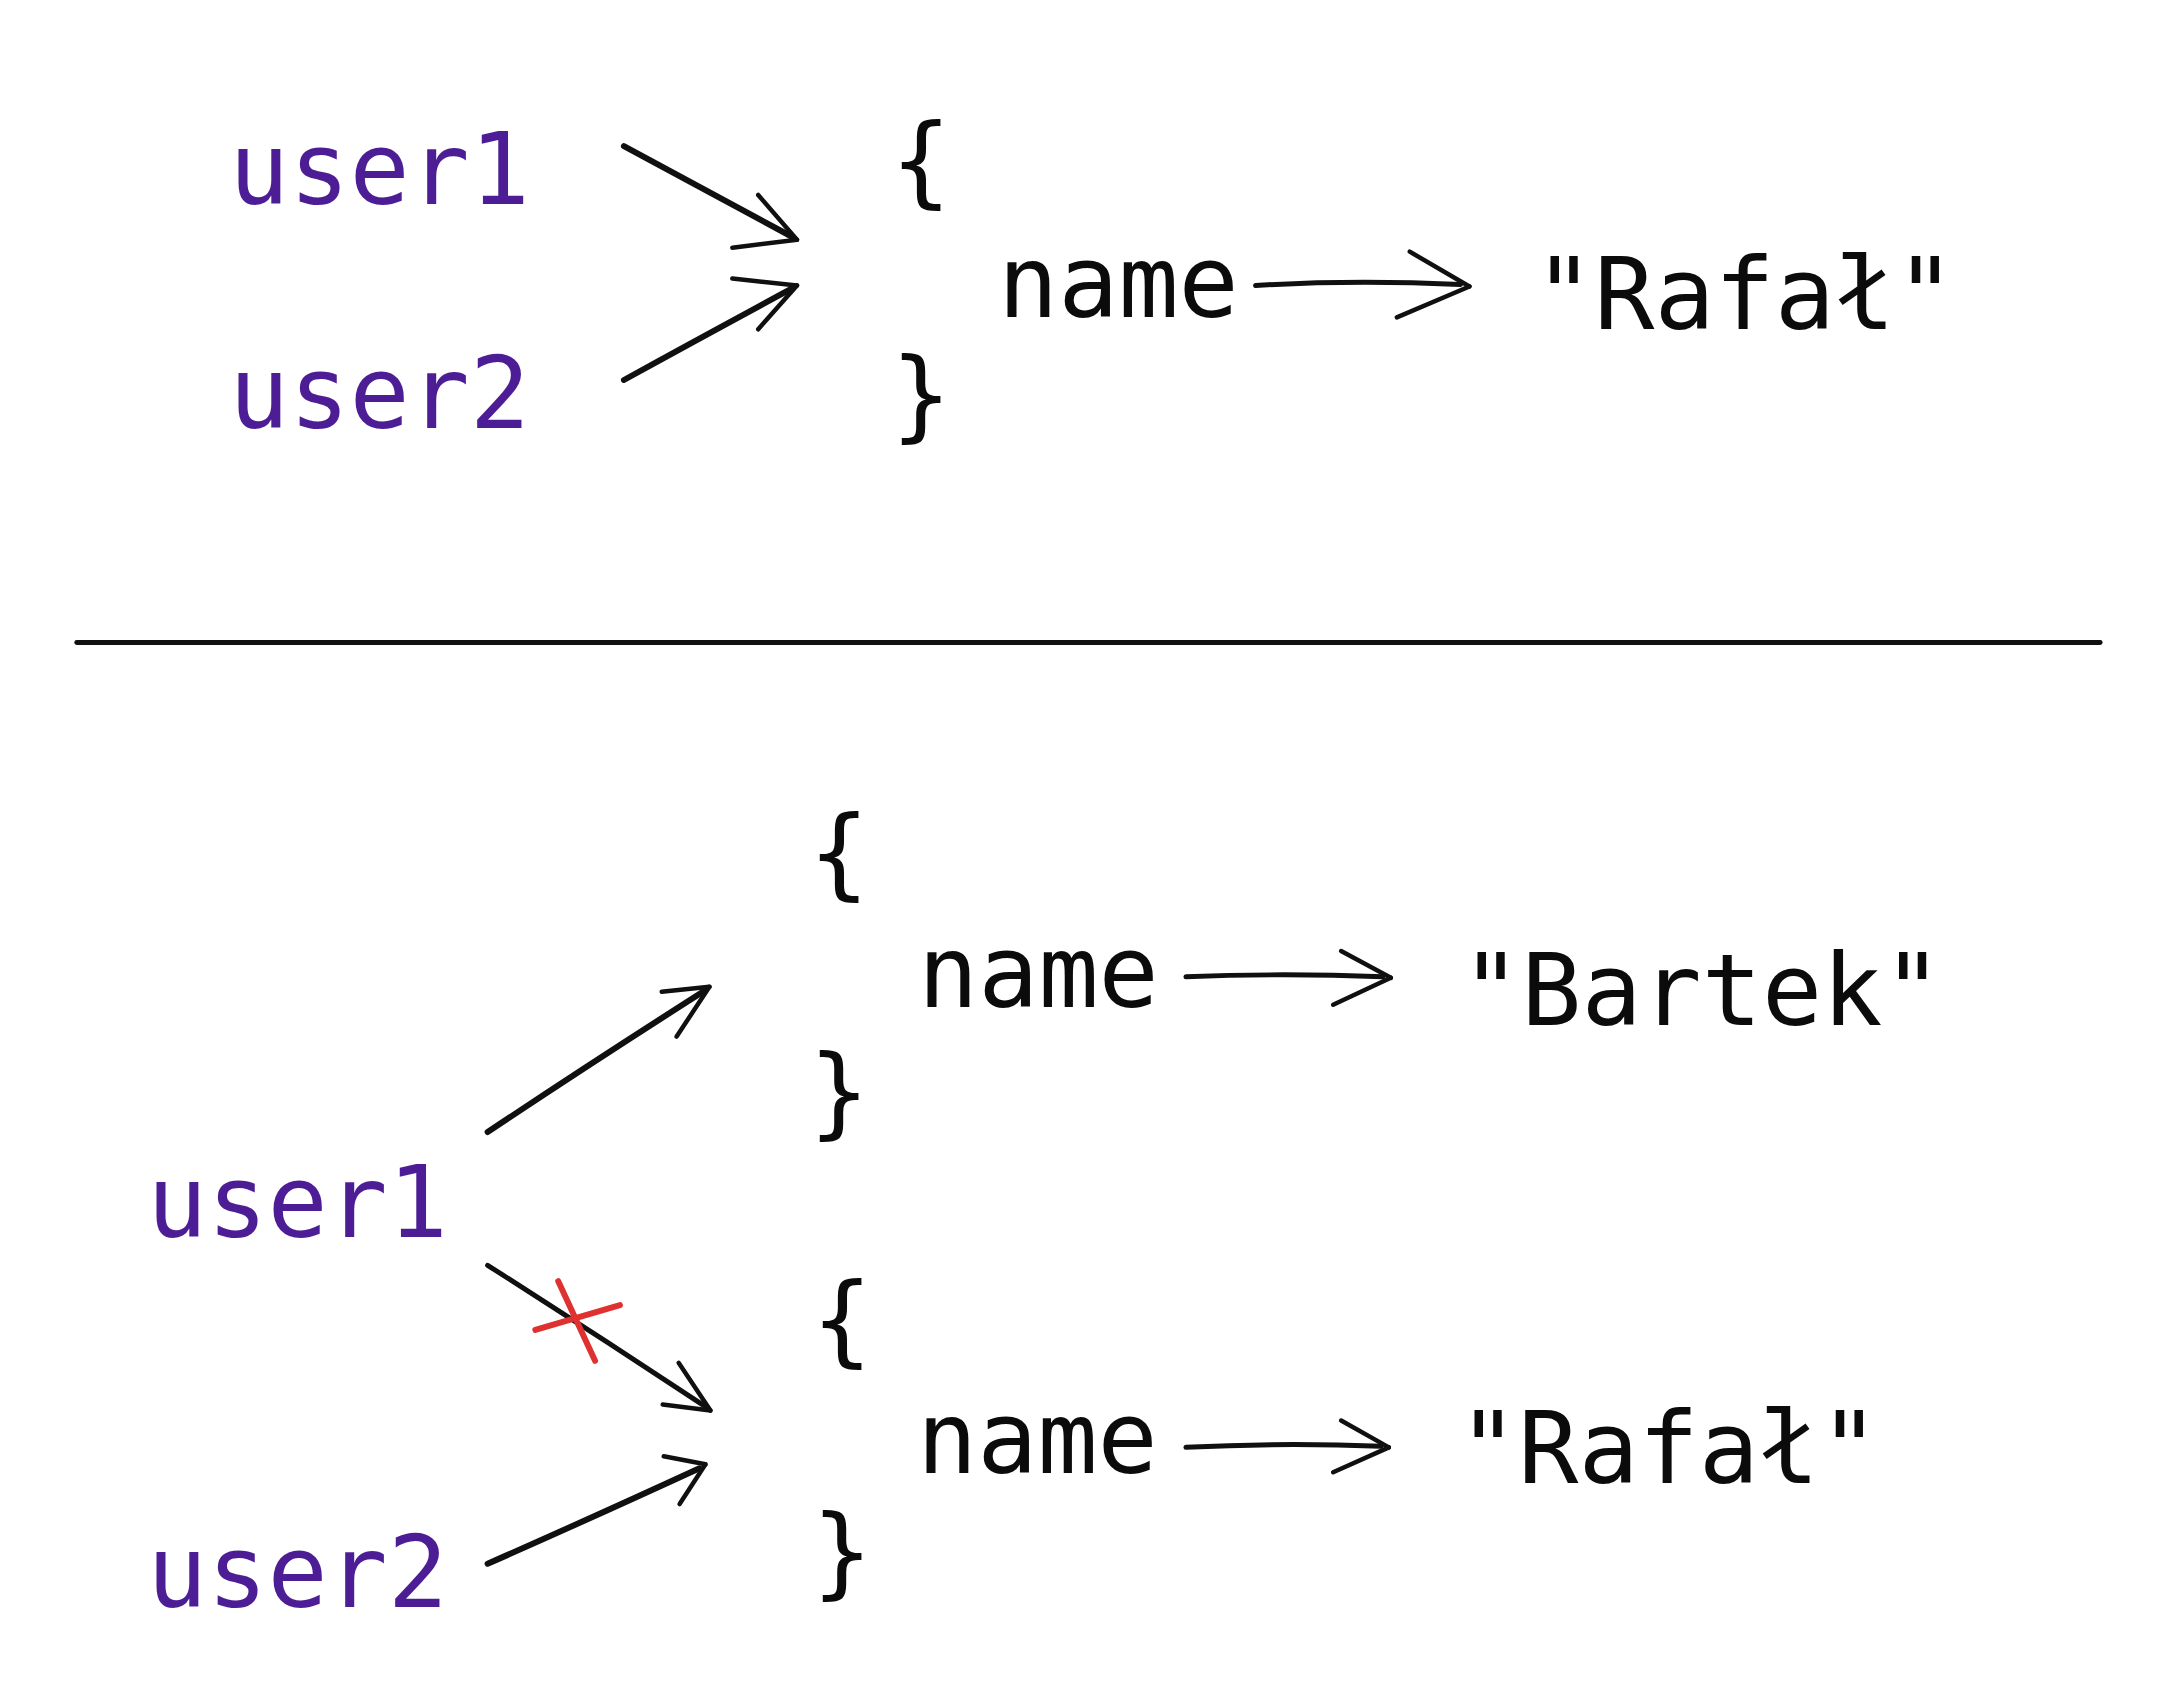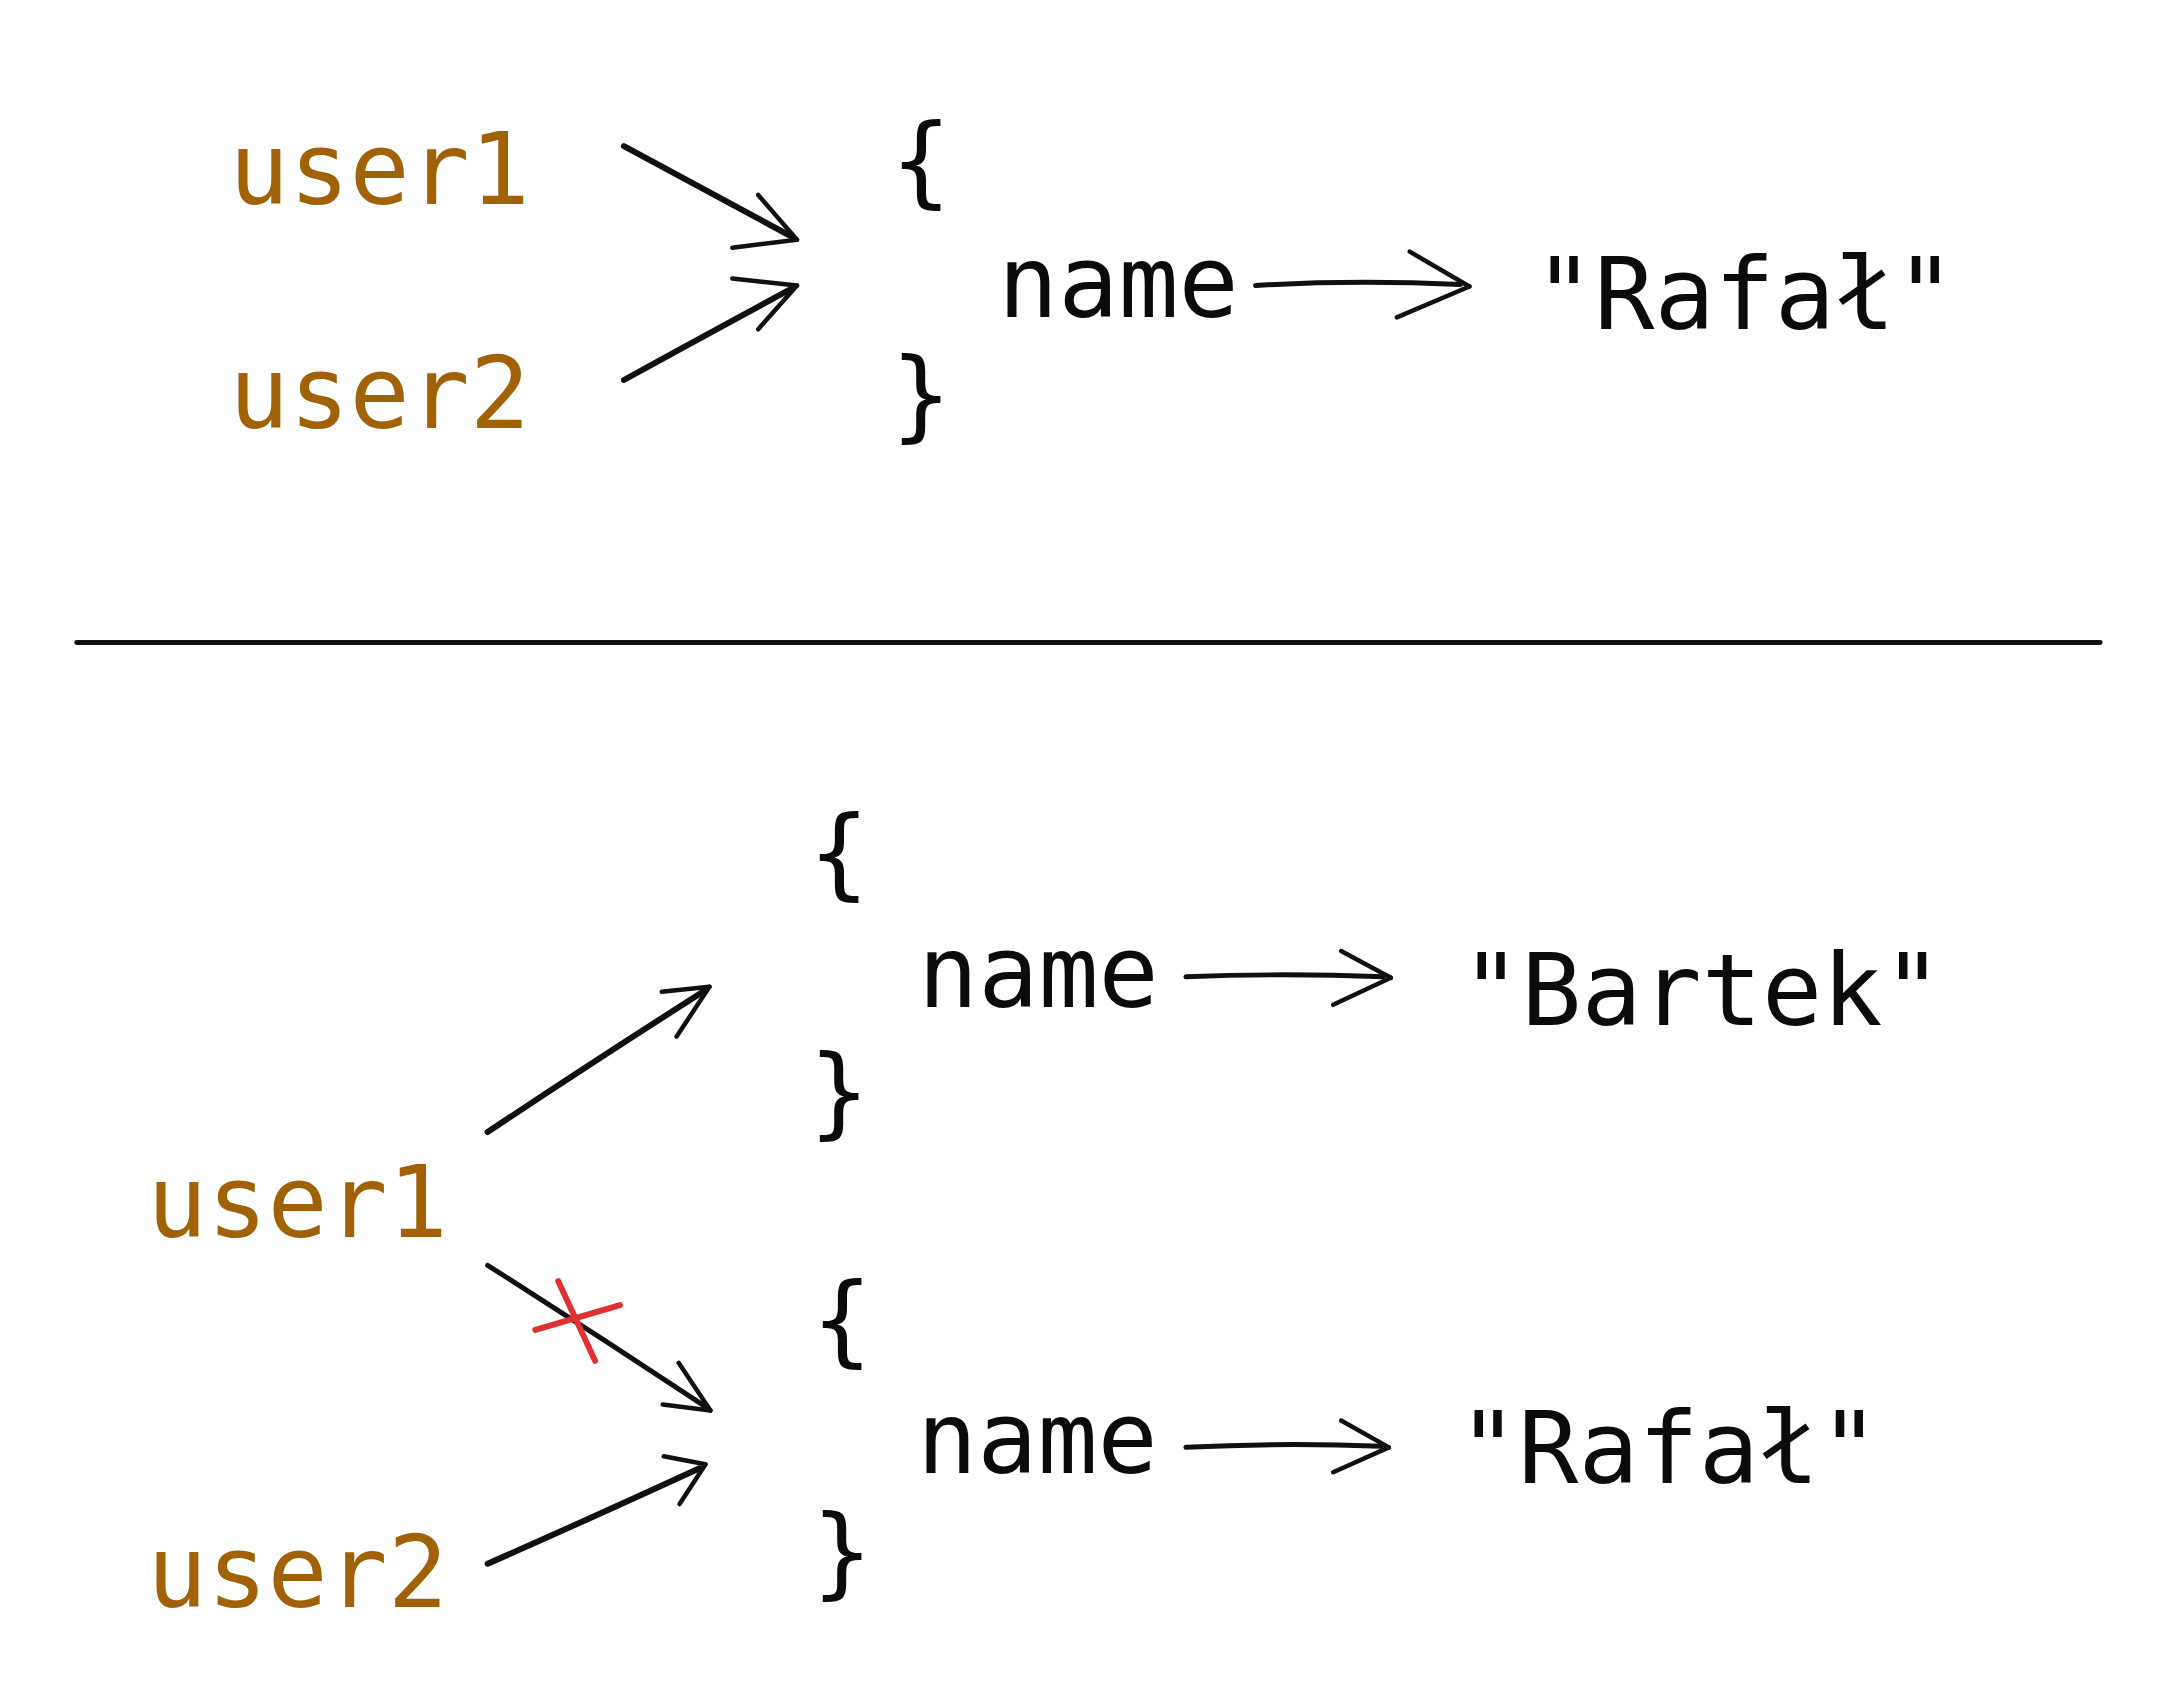--- a/index.html
+++ b/index.html
@@ -10,21 +10,21 @@
     overflow:hidden;
     font-family:"DejaVu Sans Mono", "Liberation Mono", monospace;
   }
   .txt{
     position:absolute;
     font:100px/1 "DejaVu Sans Mono", "Liberation Mono", monospace;
     letter-spacing:0;
     white-space:pre;
     color:#0b0b0b;
   }
-  .var-label{color:#a16207;}
+  .var-label{color:#4c1d95;}
   .obj-ink{color:#0b0b0b;}
   #arrow-layer{position:absolute;left:0;top:0;width:2158px;height:1703px;}
 
   
   .t-user1{left:229px;top:120px;}
   .t-user2{left:229px;top:344px;}
   .t-open {left:891px;top:111px;}
   .t-name {left:998px;top:233px;}
   .t-value{left:1534px;top:245px;}
   .t-close{left:891px;top:345px;}

